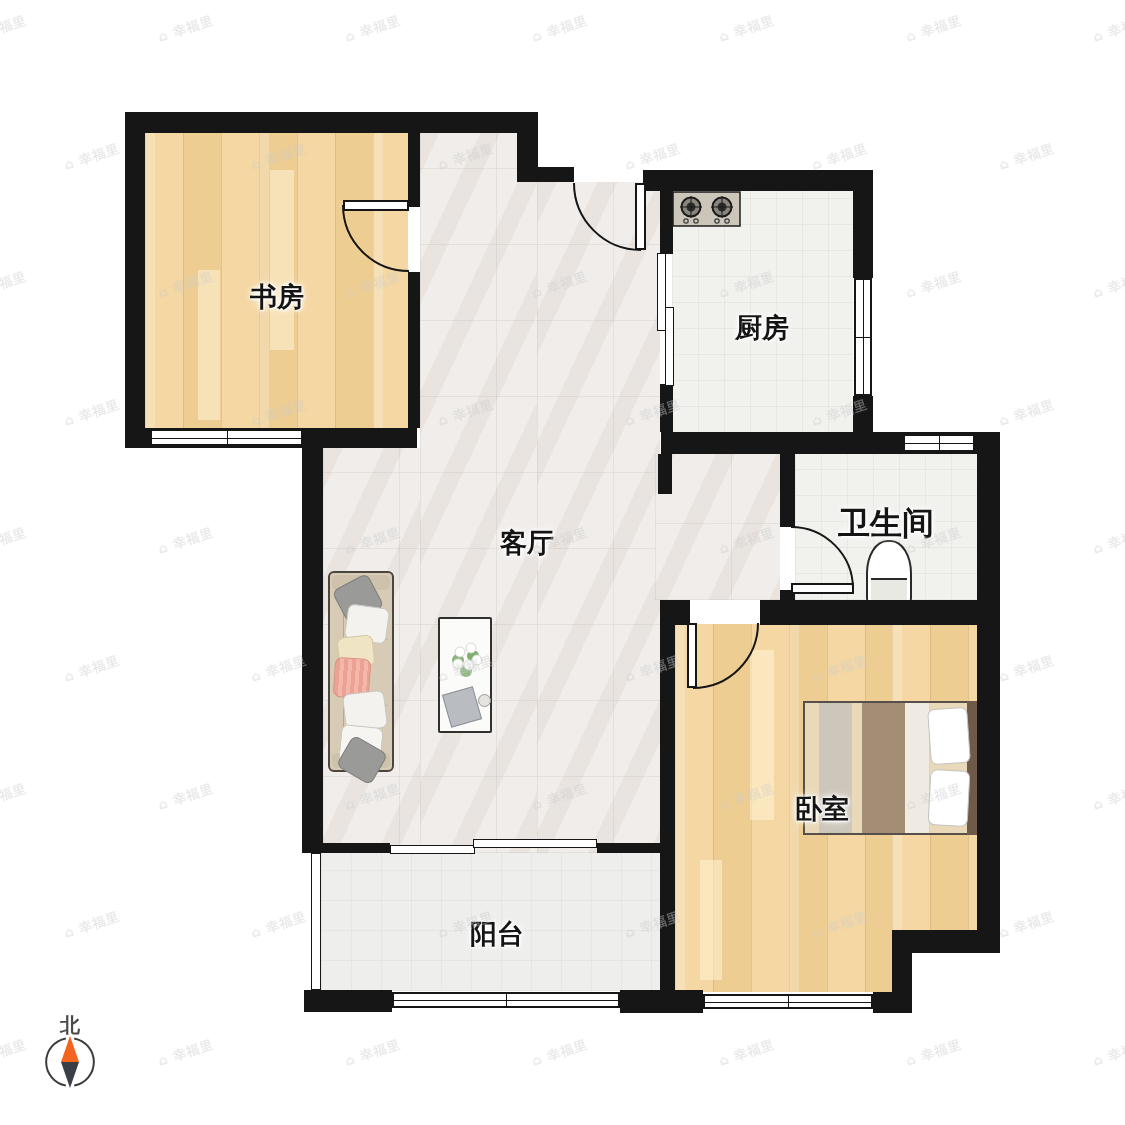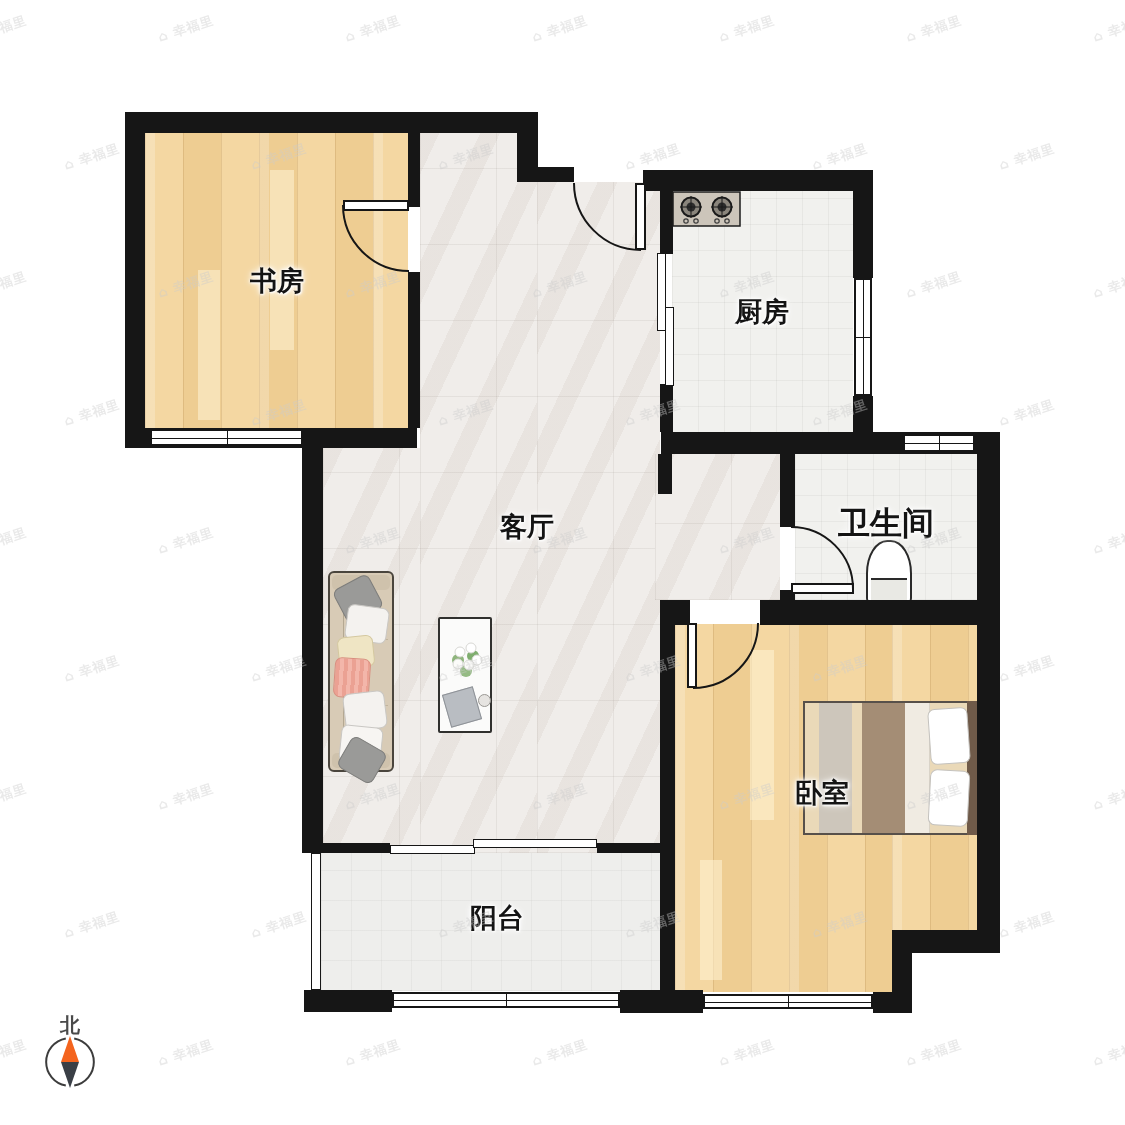--- a/index.html
+++ b/index.html
@@ -49,21 +49,21 @@
   .table{background:#fbfbfa;border:2px solid #30302e;z-index:5;box-sizing:border-box;border-radius:2px;}
   .bed{background:#ead9b8;border:2px solid #57504a;z-index:5;box-sizing:border-box;}
   .toilet{background:#ffffff;border:2px solid #2a2a2a;border-radius:46% 46% 12% 12% / 52% 52% 9% 9%;
           z-index:5;box-sizing:border-box;}
   .toilet .seat{position:absolute;left:3px;right:3px;bottom:2px;height:20px;background:#e9e9e4;
           border-top:2px solid #2a2a2a;}
   
   .room-label{z-index:40;font-weight:700;color:#141414;white-space:nowrap;
       transform:translate(-50%,-50%);
       text-shadow:0 0 3px #fff,0 0 5px #fff,0 0 8px #fff,1px 1px 2px #fff;}
-  .lbl-26{font-size:27px;}
+  .lbl-26{font-size:27px;margin-top:16px;}
   .lbl-24{font-size:32px;}
   #north-label{z-index:40;font-weight:700;font-size:20px;color:#4a4a4a;transform:translate(-50%,0);}
   svg{display:block;}
   #overlay-svg{position:absolute;left:0;top:0;z-index:20;pointer-events:none;}
 </style>
 </head>
 <body>
 
 <div id="canvas">
 

